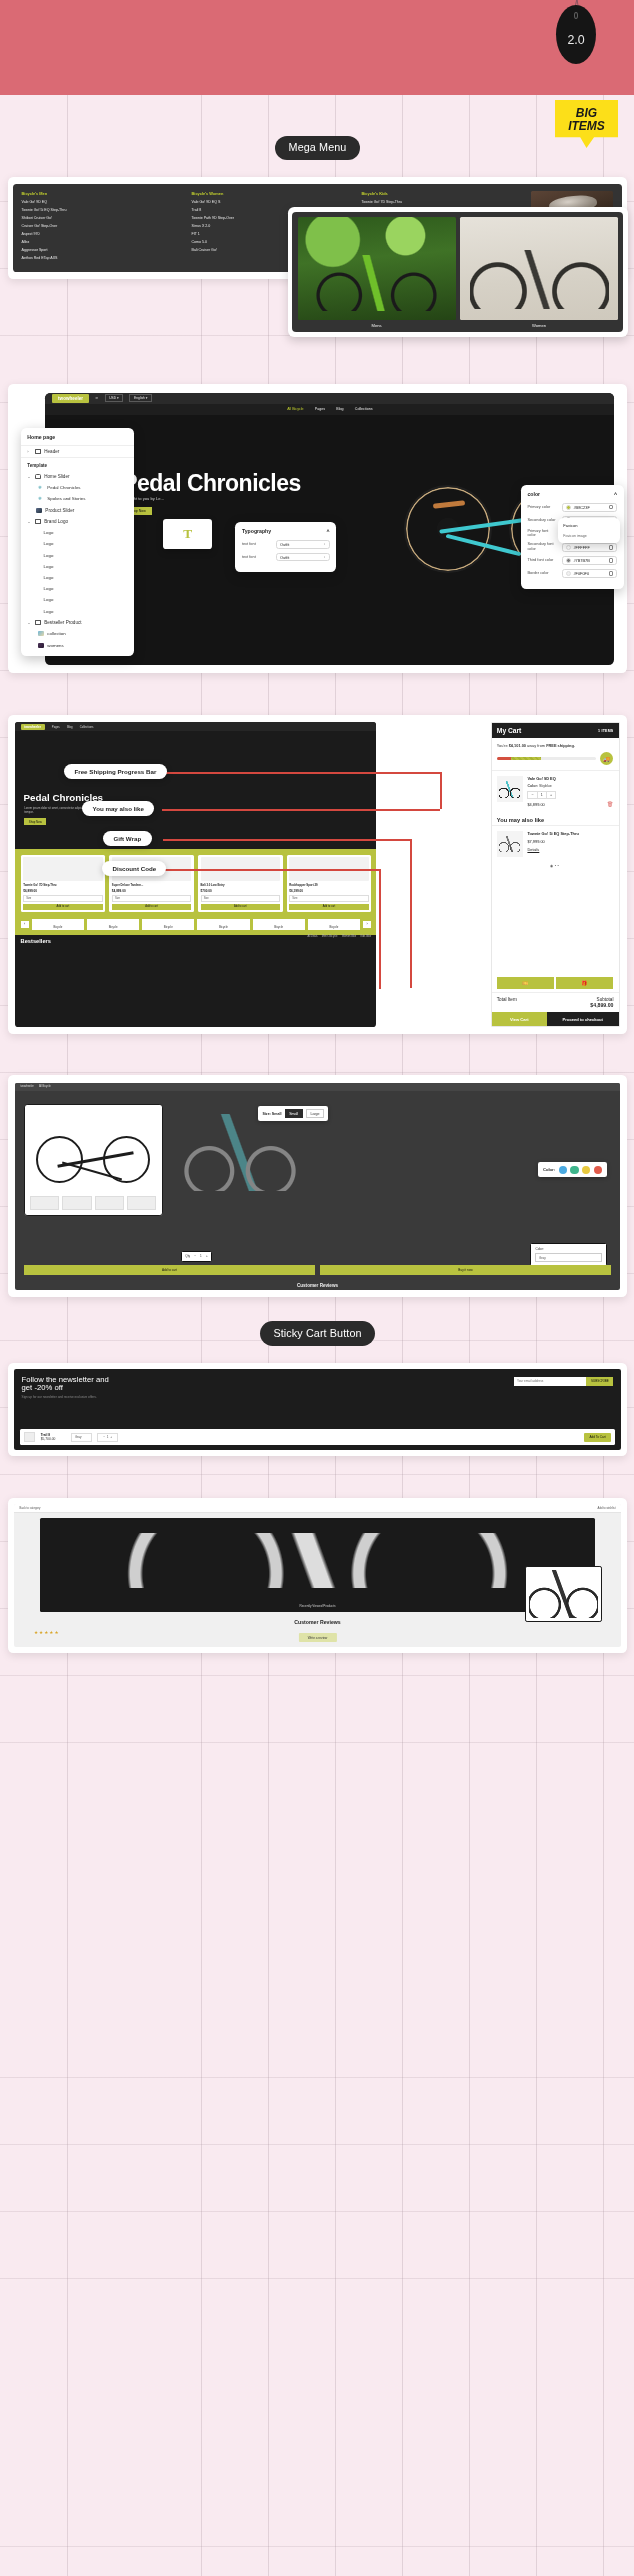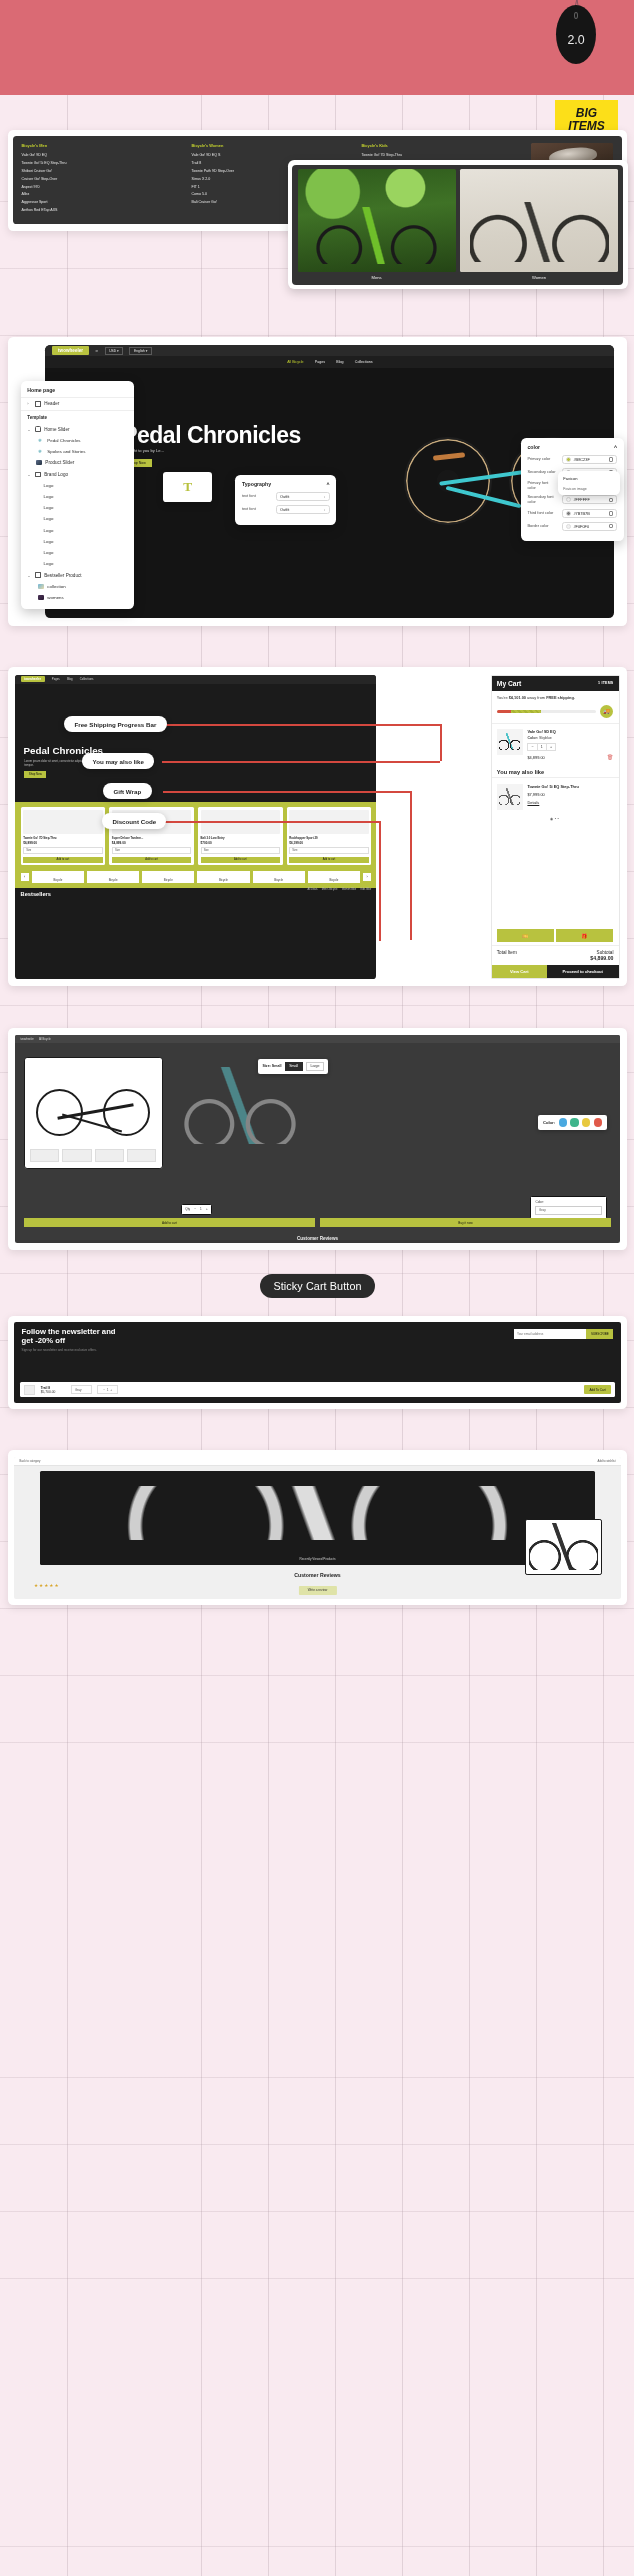--- a/index.html
+++ b/index.html
@@ -403,21 +403,21 @@
   .sel-box .l { font-size: 3.1px; color:#333; }
   .sel-box .v { margin-top:2.1px; border:0.5px solid #ccc; padding: 1.5px 2.6px; font-size:3.1px; color:#555; }
   .sw-footerbtns { position:absolute; left: 8.2px; right: 8.2px; bottom: 15.5px; display:flex; gap: 4.1px; }
   .sw-footerbtns div { flex:1; background:#b8c23f; color:#1a1a0f; font-size: 3.1px; text-align:center; padding: 2.6px 0; }
   .sw-reviews { position:absolute; left:0; right:0; bottom: 2.1px; text-align:center; color:#eee; font-size: 4.6px; font-weight:bold; }
 
   
   .sticky-card { margin: 0 8.2px; padding: 6.2px; height: 93px; }
   .sticky-inner { position:absolute; inset: 6.2px; background:#1c1c1c; border-radius:2.1px; overflow:hidden; }
   .st-head { padding: 6.2px 7.2px 0 7.2px; }
-  .st-head h3 { color:#b8c23f; font-size: 7.7px; font-weight:bold; line-height: 1.15; }
+  .st-head h3 { color:#b8c23f; font-size: 7.7px; font-weight:normal; line-height: 1.15; }
   .st-head h3 span { color: #fff; }
   .st-head .sub { color:#888; font-size: 3.1px; margin-top: 2.1px; }
   .st-search { position:absolute; right: 7.2px; top: 7.2px; display:flex; }
   .st-search input { width: 72px; height: 9.3px; border: none; font-size: 3.1px; padding: 0 2.6px; }
   .st-search .go { background:#b8c23f; color:#15150f; font-size:3.1px; padding: 0 4.6px; display:flex; align-items:center; }
   .st-bar {
     position:absolute; left: 5.2px; right: 5.2px; bottom: 5.2px; height: 15.5px;
     background:#fff; border-radius: 1.5px; display:flex; align-items:center; gap: 5.2px; padding: 0 4.6px;
   }
   .st-bar .sth { width: 11.3px; height: 10.3px; background: #eee; border:0.5px solid #ddd; }
@@ -469,20 +469,23 @@
         <span>2.0</span>
       </div>
     </div>
   </div>
   <div class="big-update">
     <div>BIG</div>
     <div>ITEMS</div>
   </div>
 
   <div class="sec-gap"></div>
+  <div class="pill-row" style="margin-top:23px;">
+    <div class="pill">Mega Menu</div>
+  </div>
   <div class="sec-gap"></div>
 
   <div class="mega-sec">
     <div class="card mega-card">
       <div class="mega-panel">
         <div class="mega-col">
           <h4>Bicycle's Men</h4>
           <ul>
             <li>Vale Go! 9D EQ</li>
             <li>Townie Go! 5i EQ Step-Thru</li>

